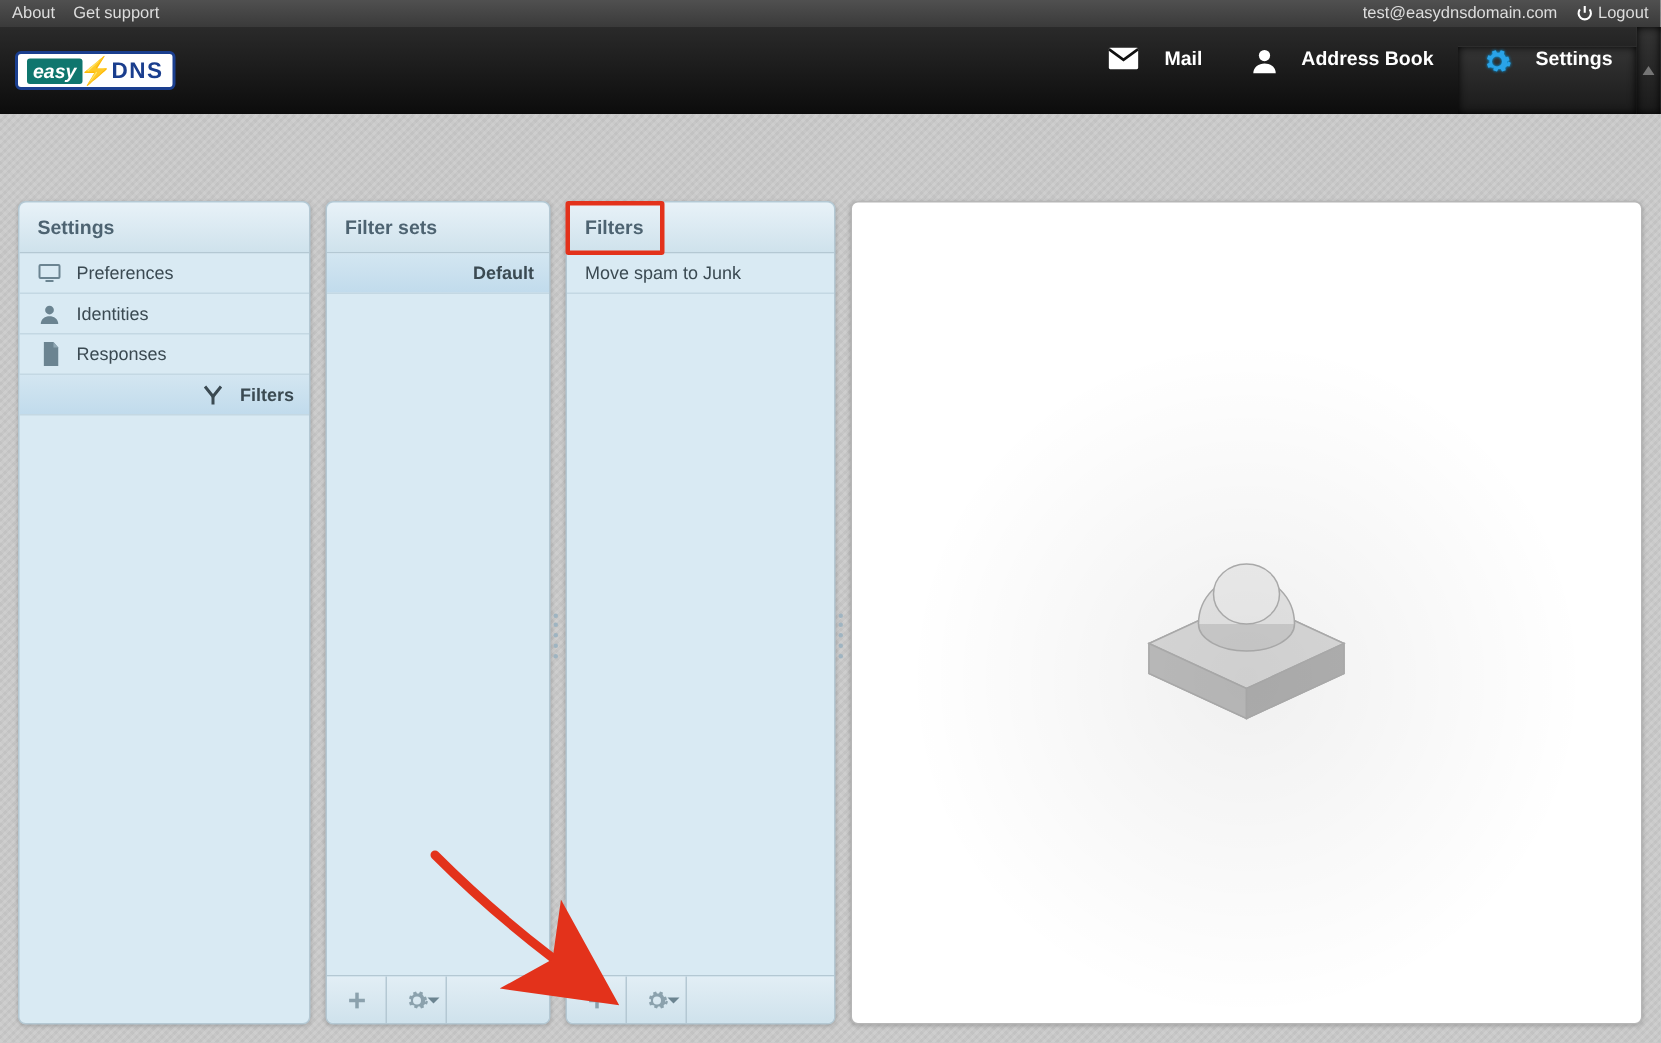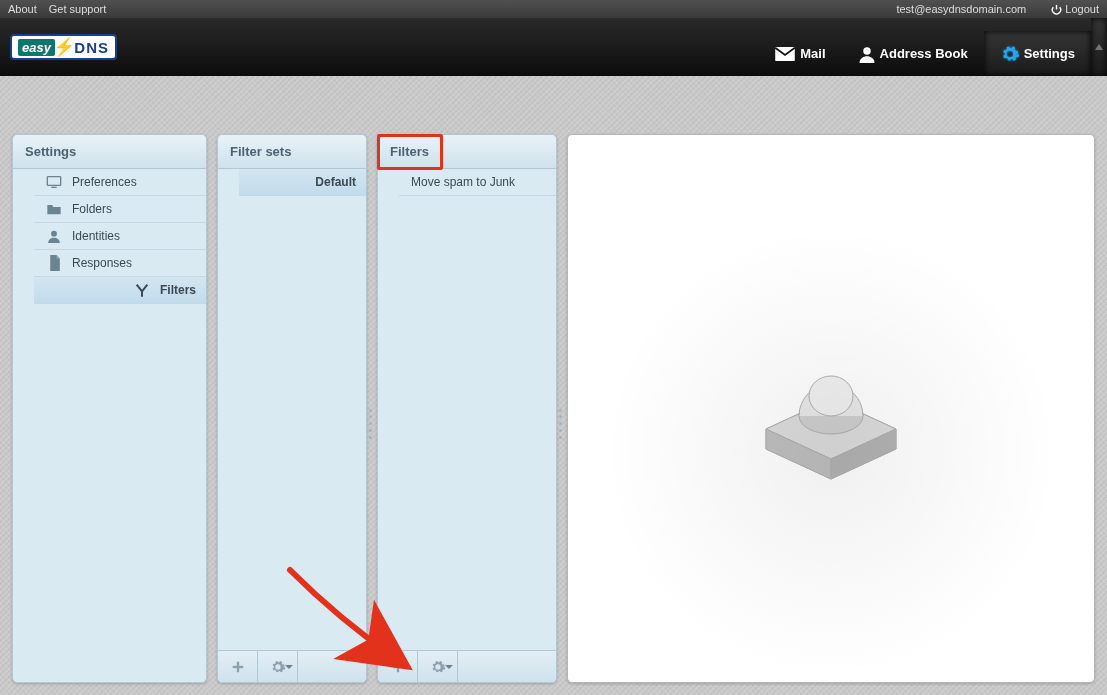--- a/index.html
+++ b/index.html
@@ -3,43 +3,43 @@
 <meta charset="utf-8">
 <style>
   * { box-sizing: border-box; margin: 0; padding: 0; }
   html, body { width: 1107px; height: 695px; font-family: "Lucida Grande", Helvetica, Arial, sans-serif; font-size: 12px; overflow: hidden; }
   body { background: #cacaca; background-image: repeating-linear-gradient(45deg, rgba(255,255,255,0.08) 0 2px, transparent 2px 4px), repeating-linear-gradient(-45deg, rgba(0,0,0,0.04) 0 2px, transparent 2px 4px); }
 
   
   .utilbar { position: absolute; top: 0; left: 0; right: 0; height: 18px; background: linear-gradient(#505050,#3a3a3a); color: #ddd; font-size: 11px; display: flex; align-items: center; padding: 0 8px; }
   .utilbar a { color: #ddd; text-decoration: none; margin-right: 12px; }
   .utilbar .spacer { flex: 1; }
-  .utilbar .right a { margin-left: 22px; margin-right: 0; }
+  .utilbar .right a { margin-left: 10px; margin-right: 0; }
   .utilbar svg { vertical-align: -2px; }
 
   
   .toolbar { position: absolute; top: 18px; left: 0; right: 0; height: 58px; background: linear-gradient(#2a2a2a,#0c0c0c); display: flex; align-items: center; padding: 0 0 0 10px; }
   .logo { display: inline-flex; align-items: center; background: #fff; border: 2px solid #1a3e8e; border-radius: 4px; padding: 2px 6px; height: 26px; font-weight: bold; }
   .logo .easy { background: #0f766e; color: #fff; padding: 1px 4px; border-radius: 2px; font-style: italic; font-size: 13px; }
   .logo .bolt { color: #f5b800; font-size: 18px; line-height: 14px; margin: 0 -2px; }
   .logo .dns { color: #1a3e8e; font-size: 15px; letter-spacing: 1px; margin-left: 1px; }
   .toolbar .spacer { flex: 1; }
   .toolbar .tabs { display: flex; height: 100%; }
-  .toolbar .tab { display: flex; align-items: center; gap: 4px; padding: 0 16px; color: #fff; font-weight: bold; font-size: 13px; cursor: pointer; margin-top: 13px; }
+  .toolbar .tab { display: flex; gap: 16px; padding: 0 16px; color: #fff; font-weight: bold; font-size: 13px; cursor: pointer; margin-top: 13px; }
   .toolbar .tab.active { background: linear-gradient(#353535,#1a1a1a); box-shadow: inset 0 0 6px #000; }
   .toolbar .tab.active svg { filter: drop-shadow(0 0 1px #0af); }
   .toolbar .dropdown-toggle { width: 16px; display:flex; align-items:center; justify-content:center; background: linear-gradient(#353535,#1a1a1a); box-shadow: inset 0 0 6px #000; cursor:pointer;}
   .toolbar .dropdown-toggle svg { opacity:.6 }
 
   
   .workspace { position: absolute; top: 76px; left: 0; right: 0; bottom: 0; padding: 58px 12px 12px 12px; display: flex; gap: 10px; }
 
   .panel { background: #d9eaf3; border: 1px solid #b4c8d3; border-radius: 5px; box-shadow: 0 1px 3px rgba(0,0,0,0.2); display: flex; flex-direction: column; position: relative; }
   .panel .head { height: 34px; line-height: 34px; padding: 0 12px; font-weight: bold; font-size: 13px; color: #4d6371; background: linear-gradient(#e8f2f8,#cfe2ec); border-bottom: 1px solid #b4c8d3; border-radius: 5px 5px 0 0; }
-  .panel .body { flex: 1; overflow: auto; margin-left: 21px; }
+  .panel .body { flex: 1; overflow: auto; }
   .panel .foot { height: 32px; border-top: 1px solid #b4c8d3; background: linear-gradient(#e2eef5,#cfe2ec); border-radius: 0 0 5px 5px; display:flex; }
   .footbtn { width: 40px; height: 100%; display:flex; align-items:center; justify-content:center; border-right:1px solid #b4c8d3; cursor:pointer; position:relative;}
   .footbtn.gear::after { content:""; position:absolute; right:4px; top:50%; margin-top:-2px; border:4px solid transparent; border-top-color:#6b8491;}
   .footbtn svg { opacity:.7 }
 
   .settings-panel { width: 195px; }
   .fset-panel { width: 150px; }
   .filters-panel { width: 180px; }
   .content-panel { flex: 1; background: #fff; border: 1px solid #b6b6b6; border-radius: 5px; box-shadow: 0 1px 3px rgba(0,0,0,0.2); display:flex; align-items:center; justify-content:center; position:relative;}
   .content-panel .watermark { opacity: 1; }
@@ -122,28 +122,20 @@
     <div class="body">
       <ul class="list" id="settings-list">
           <li>
             <span class="ico">
               <svg width="16" height="14" viewBox="0 0 24 20" fill="#6b8491">
                 <rect x="2" y="2" width="20" height="13" rx="1" fill="none" stroke="#6b8491" stroke-width="2"></rect>
                 <rect x="8" y="17" width="8" height="2"></rect>
               </svg>
             </span>
             <span>Preferences</span>
-          </li>
-          <li>
-            <span class="ico">
-              <svg width="16" height="14" viewBox="0 0 24 20" fill="#6b8491">
-                <path d="M2 4h7l2 3h11v11H2z"></path>
-              </svg>
-            </span>
-            <span>Folders</span>
           </li>
           <li>
             <span class="ico">
               <svg width="14" height="14" viewBox="0 0 24 24" fill="#6b8491">
                 <circle cx="12" cy="8" r="5"></circle>
                 <path d="M2 24c0-6 5-9 10-9s10 3 10 9z"></path>
               </svg>
             </span>
             <span>Identities</span>
           </li>

